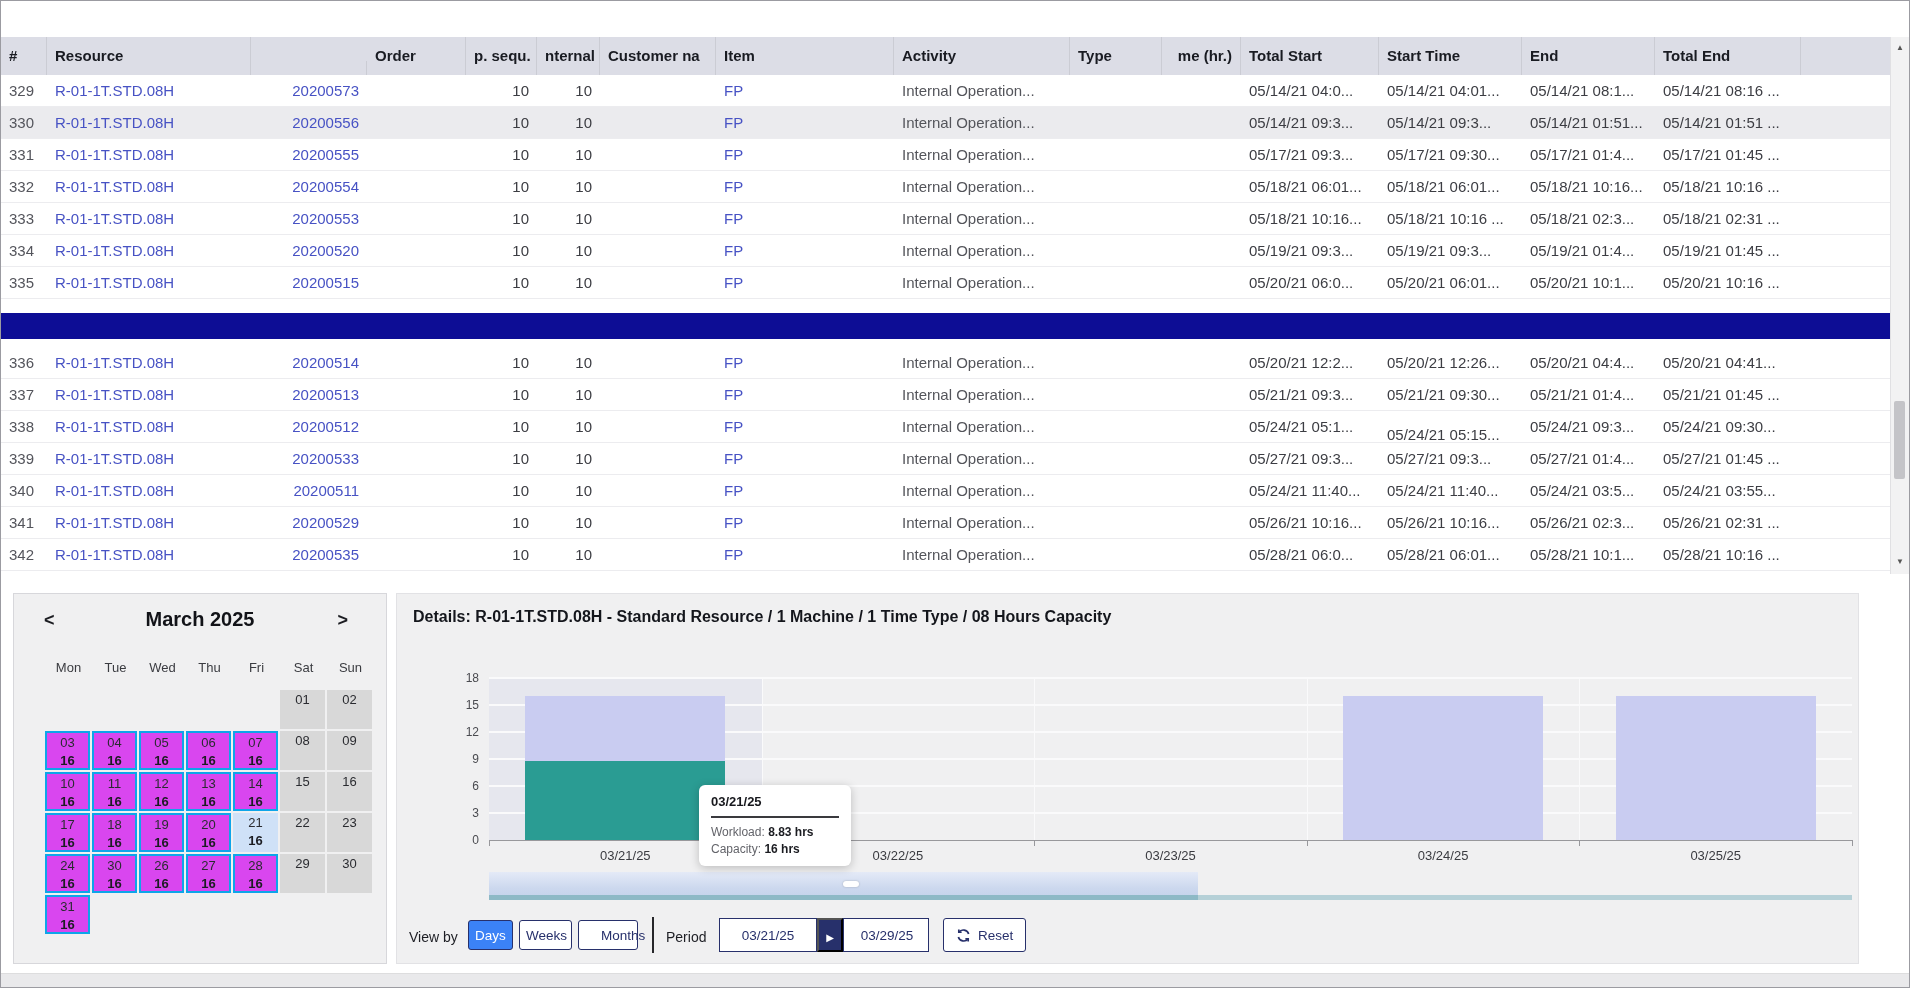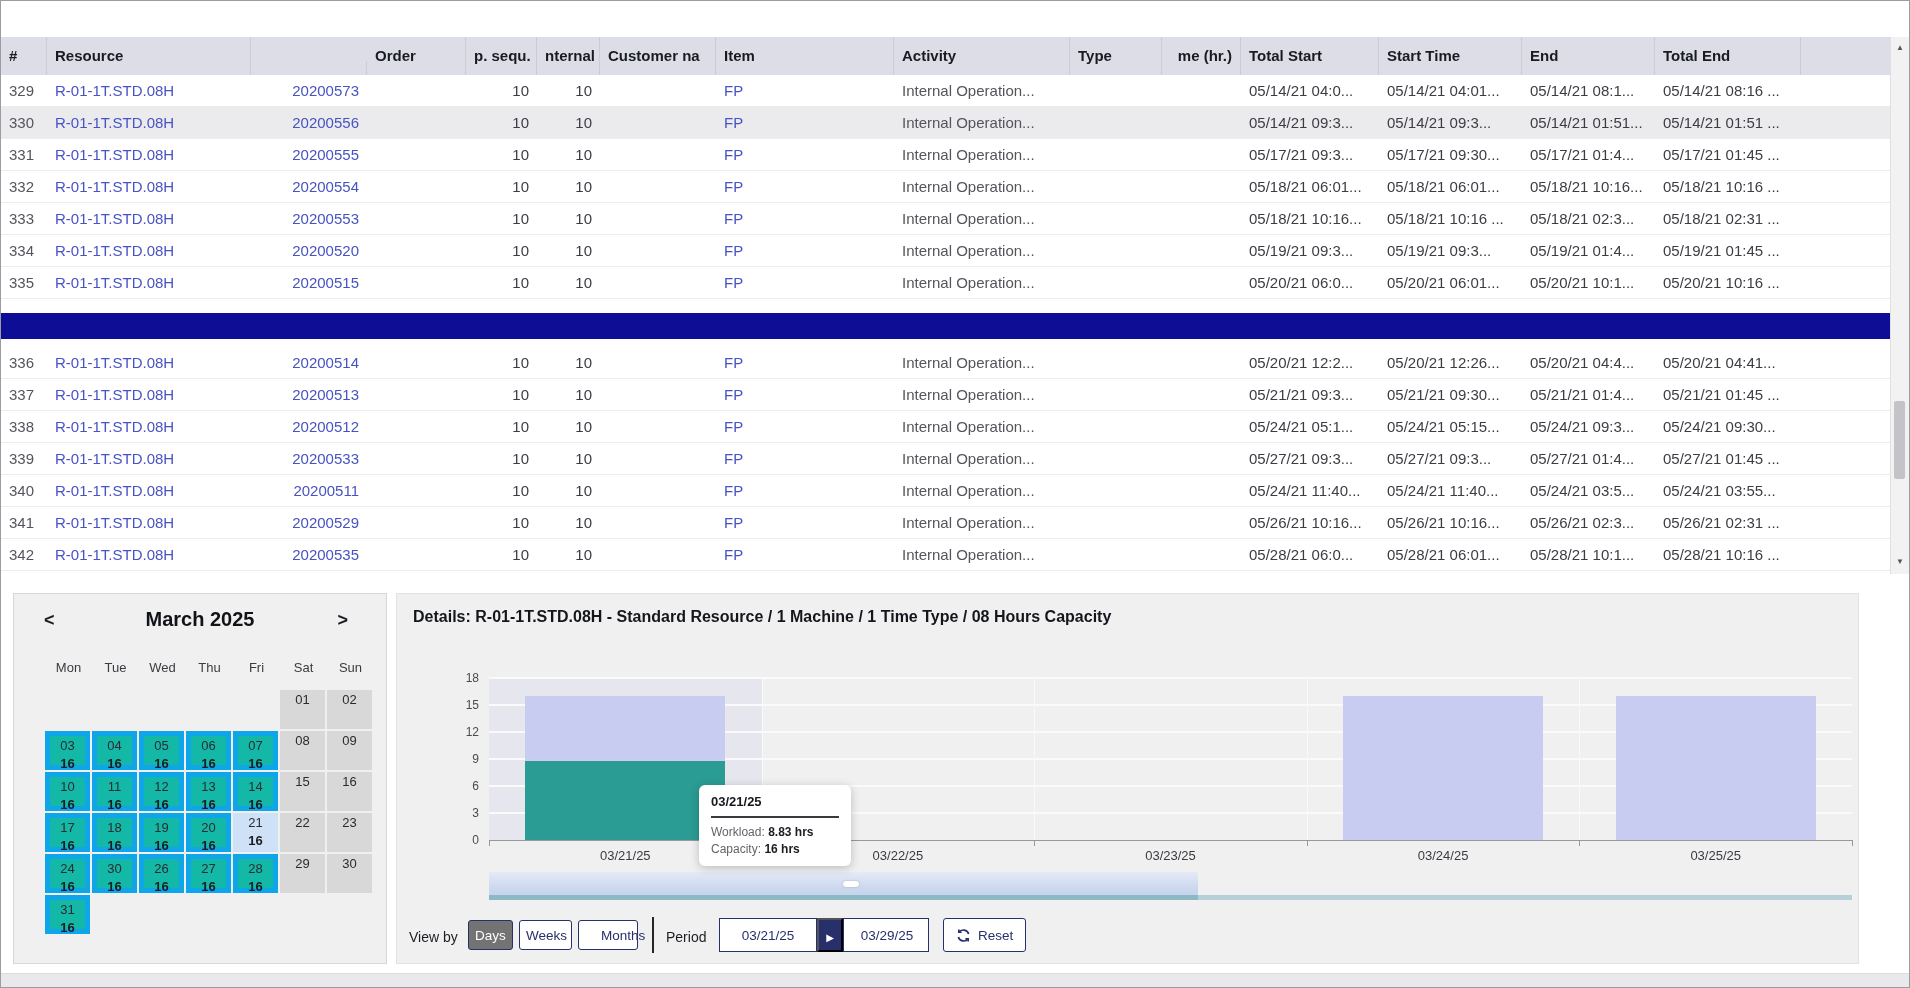--- a/index.html
+++ b/index.html
@@ -42,21 +42,21 @@
   .calendar-card{position:absolute;left:12px;top:19px;width:374px;height:371px;background:#f0f0f1;border:1px solid #d7d7db;box-sizing:border-box;}
   .cal-nav{position:absolute;left:0;top:14px;width:100%;height:30px;}
   .cal-chevron{position:absolute;top:2px;font-size:18px;font-weight:bold;color:#1b1c21;cursor:default;}
   .cal-chevron.prev{left:30px;} .cal-chevron.next{right:38px;}
   .cal-title{width:100%;text-align:center;font-size:20px;font-weight:bold;color:#121318;}
   .cal-dow{position:absolute;left:31px;top:66px;width:329px;display:flex;}
   .cal-dow span{width:47px;text-align:center;font-size:13px;color:#3a3b40;}
   .cal-grid{position:absolute;left:31px;top:96px;width:329px;}
   .cal-week{display:flex;height:41px;}
   .cal-cell{box-sizing:border-box;width:45px;height:39px;margin-right:2px;font-size:13px;text-align:center;}
-  .cal-cell.weekday{background:#14b8a6;border:5px solid #0ea5e9;}
+  .cal-cell.weekday{background:#d946ef;border:2px solid #0ea5e9;}
   .cal-cell.weekend{background:#d8d8d8;}
   .cal-cell.selected{background:#cfe1f7;}
   .cal-day{display:block;padding-top:2px;color:#2a2b30;}
   .cal-val{display:block;padding-top:3px;font-weight:bold;color:#1b1c21;}
   
   .details-card{position:absolute;left:395px;top:19px;width:1463px;height:371px;background:#f0f0f1;border:1px solid #e2e2e5;box-sizing:border-box;}
   .details-title{position:absolute;left:16px;top:14px;font-size:16px;font-weight:bold;color:#14161c;}
   .chart{position:absolute;left:0;top:0;width:100%;height:100%;}
   .ylab{position:absolute;width:34px;text-align:right;font-size:12px;color:#4a4b50;}
   .xlab{position:absolute;text-align:center;font-size:13px;color:#3a3b40;}
@@ -77,21 +77,21 @@
   
   .brush{position:absolute;height:28px;}
   .brush-sel{position:absolute;left:0;top:0;height:23px;width:52%;background:linear-gradient(to bottom,#e4eaf7 0%,#ccd8ee 70%,#c6d4ec 100%);}
   .brush-line{position:absolute;left:0;bottom:0;height:5px;width:100%;background:#b5d0d7;}
   .brush-line-dark{position:absolute;left:0;bottom:0;height:5px;width:52%;background:#8db9c6;}
   .brush-handle{position:absolute;left:26%;top:9px;width:16px;height:6px;background:#fff;border-radius:3px;box-shadow:0 0 2px rgba(0,0,0,.25);}
   
   .controls{position:absolute;left:0;top:326px;width:100%;height:36px;}
   .ctl-label{position:absolute;font-size:14px;color:#1d1e24;top:9px;}
   .btn{position:absolute;top:0;box-sizing:border-box;height:30px;border:1.5px solid #27306b;border-radius:3px;background:#fff;color:#27306b;font-size:13.5px;text-align:center;line-height:27px;cursor:default;}
-  .btn.active{background:#737373;color:#fff;}
+  .btn.active{background:#3b82f6;color:#fff;}
   .ctl-divider{position:absolute;top:-3px;width:2px;height:36px;background:#26262a;}
   .date-btn{position:absolute;top:-2px;box-sizing:border-box;height:34px;border:1.5px solid #27306b;background:#fff;color:#27306b;font-size:13.5px;text-align:center;line-height:31px;}
   .arrow-btn{position:absolute;top:-2px;box-sizing:border-box;height:34px;width:26px;background:#27306b;color:#fff;text-align:center;line-height:34px;font-size:10px;}
   .reset-btn{position:absolute;top:-2px;box-sizing:border-box;height:34px;border:1.5px solid #27306b;border-radius:3px;background:#fff;color:#27306b;font-size:13.5px;line-height:31px;padding:0 12px;display:flex;align-items:center;gap:7px;}
 </style>
 </head>
 <body>
 
 <div class="window">
 
@@ -278,21 +278,21 @@
           <div class="cell al-r link" style="width: 116px;">20200512</div>
           <div class="cell al-l" style="width: 99px;"></div>
           <div class="cell al-r" style="width: 71px;">10</div>
           <div class="cell al-r" style="width: 63px;">10</div>
           <div class="cell al-l" style="width: 116px;"></div>
           <div class="cell al-l link" style="width: 178px;">FP</div>
           <div class="cell al-l activity" style="width: 176px;">Internal Operation...</div>
           <div class="cell al-l" style="width: 92px;"></div>
           <div class="cell al-r" style="width: 79px;"></div>
           <div class="cell al-l" style="width: 138px;">05/24/21 05:1...</div>
-          <div class="cell al-l" style="width: 143px;">05/24/21 05:15...</div>
+          <div class="cell al-l" style="width: 143px; margin-top: 8px;">05/24/21 05:15...</div>
           <div class="cell al-l" style="width: 133px;">05/24/21 09:3...</div>
           <div class="cell al-l" style="width: 146px;">05/24/21 09:30...</div>
         </div>
         <div class="row">
           <div class="cell al-l rownum" style="width: 46px;">339</div>
           <div class="cell al-l link" style="width: 204px;">R-01-1T.STD.08H</div>
           <div class="cell al-r link" style="width: 116px;">20200533</div>
           <div class="cell al-l" style="width: 99px;"></div>
           <div class="cell al-r" style="width: 71px;">10</div>
           <div class="cell al-r" style="width: 63px;">10</div>

